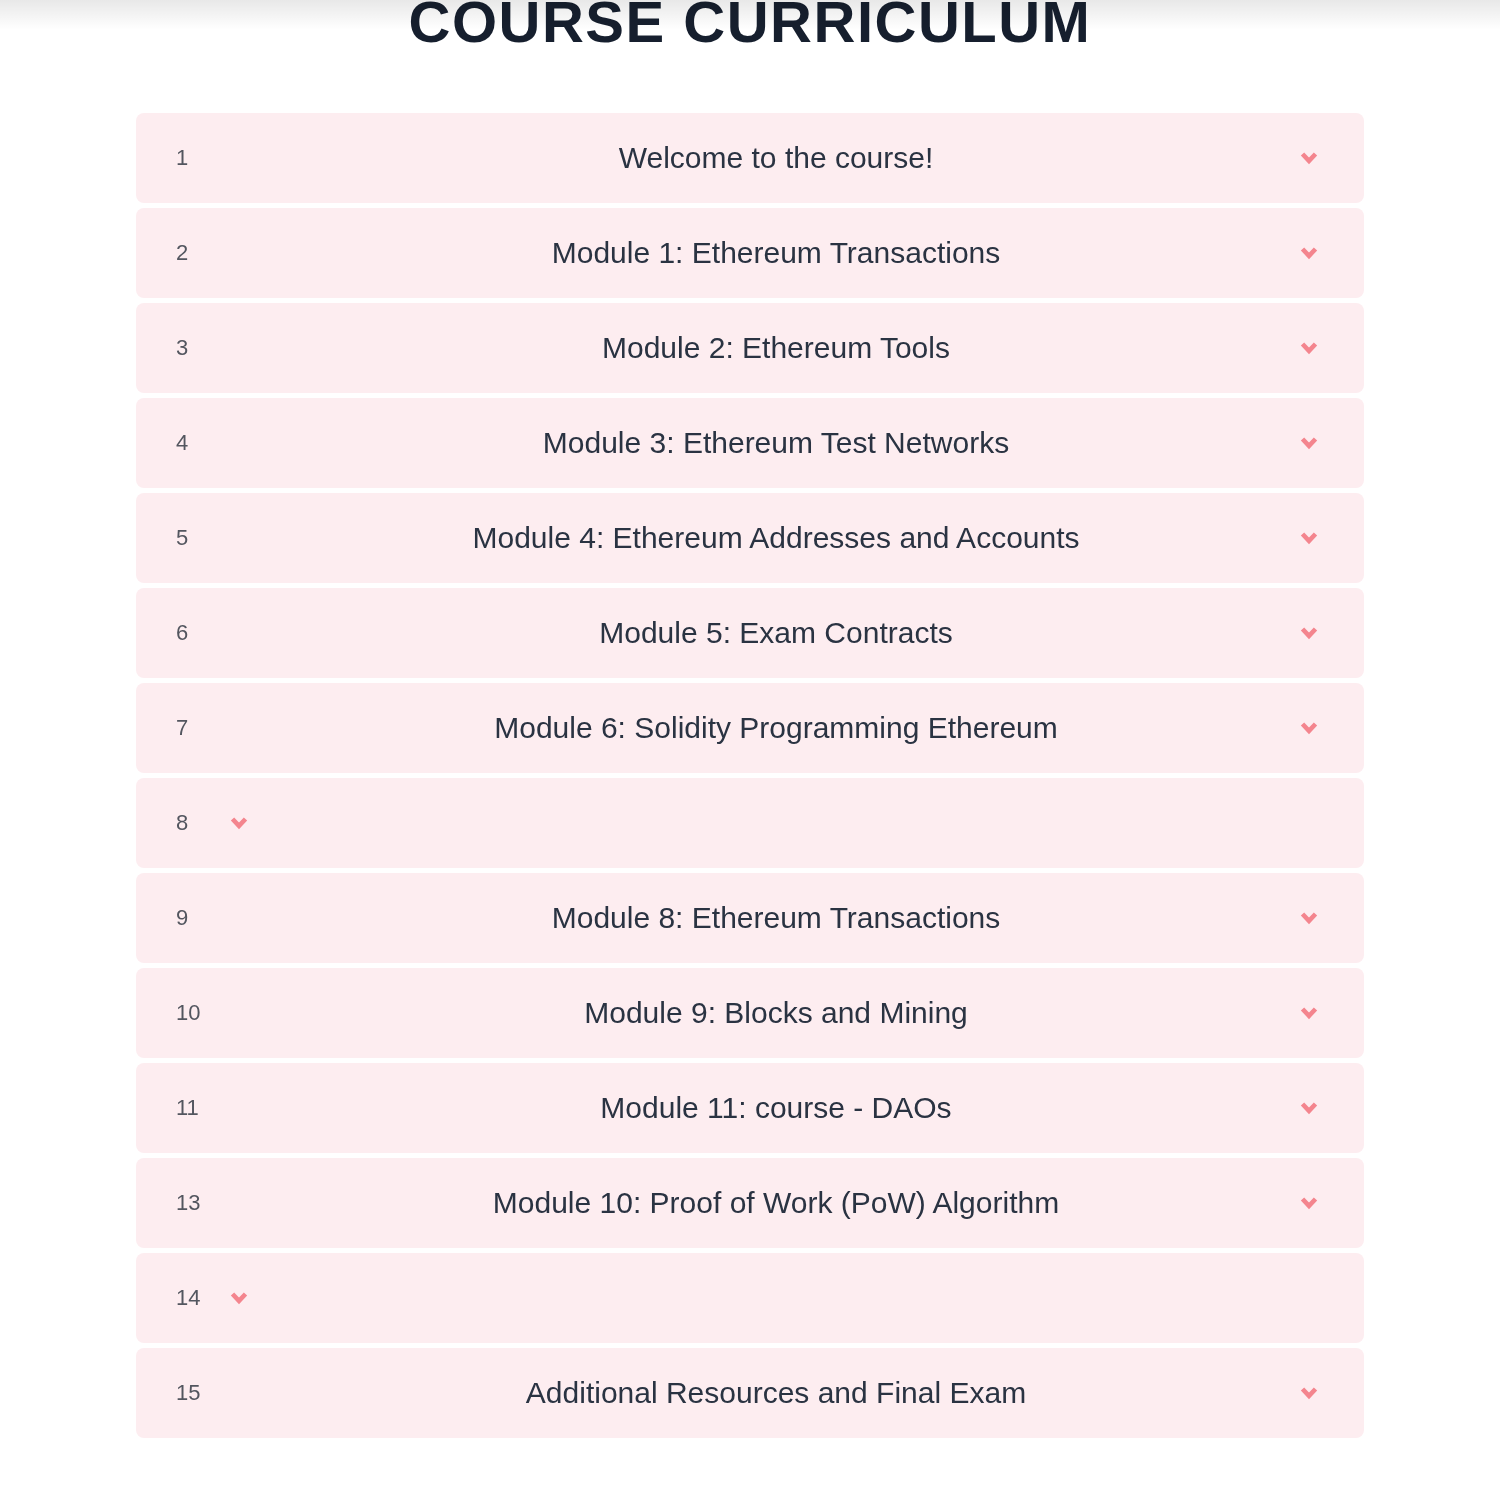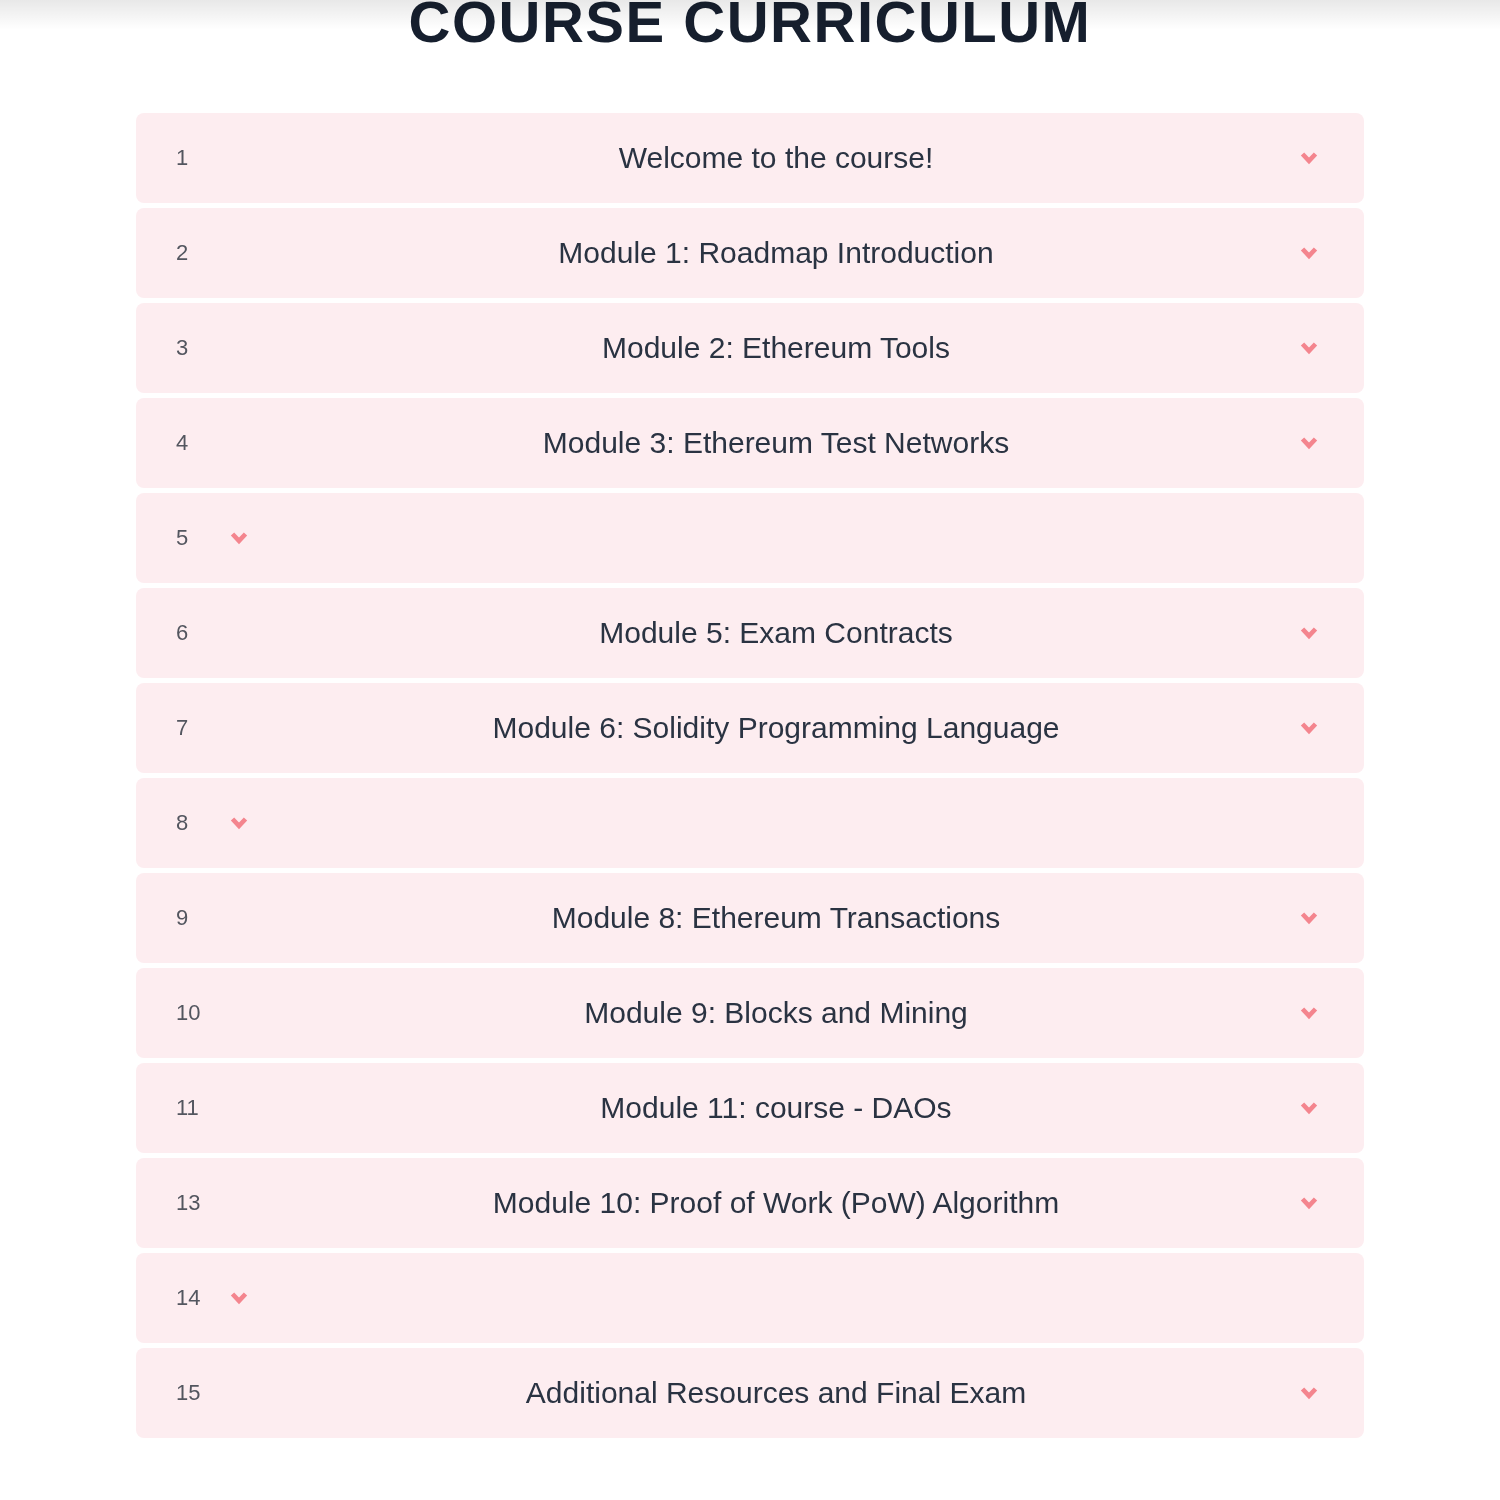--- a/index.html
+++ b/index.html
@@ -81,21 +81,21 @@
     <span class="row-title">Welcome to the course!</span>
     <span class="row-chevron">
       <svg viewBox="0 0 24 24" width="34" height="24" aria-hidden="true">
         <path d="M5.5 8 L12 14.8 L18.5 8" fill="none" stroke="currentColor" stroke-width="4.6" stroke-linecap="butt" stroke-linejoin="miter"></path>
       </svg>
     </span>
   </div>
 
   <div class="curriculum-row">
     <span class="row-number">2</span>
-    <span class="row-title">Module 1: Roadmap Introduction</span>
+    <span class="row-title">Module 1: Ethereum Transactions</span>
     <span class="row-chevron">
       <svg viewBox="0 0 24 24" width="34" height="24" aria-hidden="true">
         <path d="M5.5 8 L12 14.8 L18.5 8" fill="none" stroke="currentColor" stroke-width="4.6" stroke-linecap="butt" stroke-linejoin="miter"></path>
       </svg>
     </span>
   </div>
 
   <div class="curriculum-row">
     <span class="row-number">3</span>
     <span class="row-title">Module 2: Ethereum Tools</span>
@@ -111,40 +111,41 @@
     <span class="row-title">Module 3: Ethereum Test Networks</span>
     <span class="row-chevron">
       <svg viewBox="0 0 24 24" width="34" height="24" aria-hidden="true">
         <path d="M5.5 8 L12 14.8 L18.5 8" fill="none" stroke="currentColor" stroke-width="4.6" stroke-linecap="butt" stroke-linejoin="miter"></path>
       </svg>
     </span>
   </div>
 
   <div class="curriculum-row">
     <span class="row-number">5</span>
+    <span class="row-title">Module 4: Ethereum Addresses and Accounts</span>
     <span class="row-chevron">
       <svg viewBox="0 0 24 24" width="34" height="24" aria-hidden="true">
         <path d="M5.5 8 L12 14.8 L18.5 8" fill="none" stroke="currentColor" stroke-width="4.6" stroke-linecap="butt" stroke-linejoin="miter"></path>
       </svg>
     </span>
   </div>
 
   <div class="curriculum-row">
     <span class="row-number">6</span>
     <span class="row-title">Module 5: Exam Contracts</span>
     <span class="row-chevron">
       <svg viewBox="0 0 24 24" width="34" height="24" aria-hidden="true">
         <path d="M5.5 8 L12 14.8 L18.5 8" fill="none" stroke="currentColor" stroke-width="4.6" stroke-linecap="butt" stroke-linejoin="miter"></path>
       </svg>
     </span>
   </div>
 
   <div class="curriculum-row">
     <span class="row-number">7</span>
-    <span class="row-title">Module 6: Solidity Programming Language</span>
+    <span class="row-title">Module 6: Solidity Programming Ethereum</span>
     <span class="row-chevron">
       <svg viewBox="0 0 24 24" width="34" height="24" aria-hidden="true">
         <path d="M5.5 8 L12 14.8 L18.5 8" fill="none" stroke="currentColor" stroke-width="4.6" stroke-linecap="butt" stroke-linejoin="miter"></path>
       </svg>
     </span>
   </div>
 
   <div class="curriculum-row">
     <span class="row-number">8</span>
     <span class="row-chevron">

